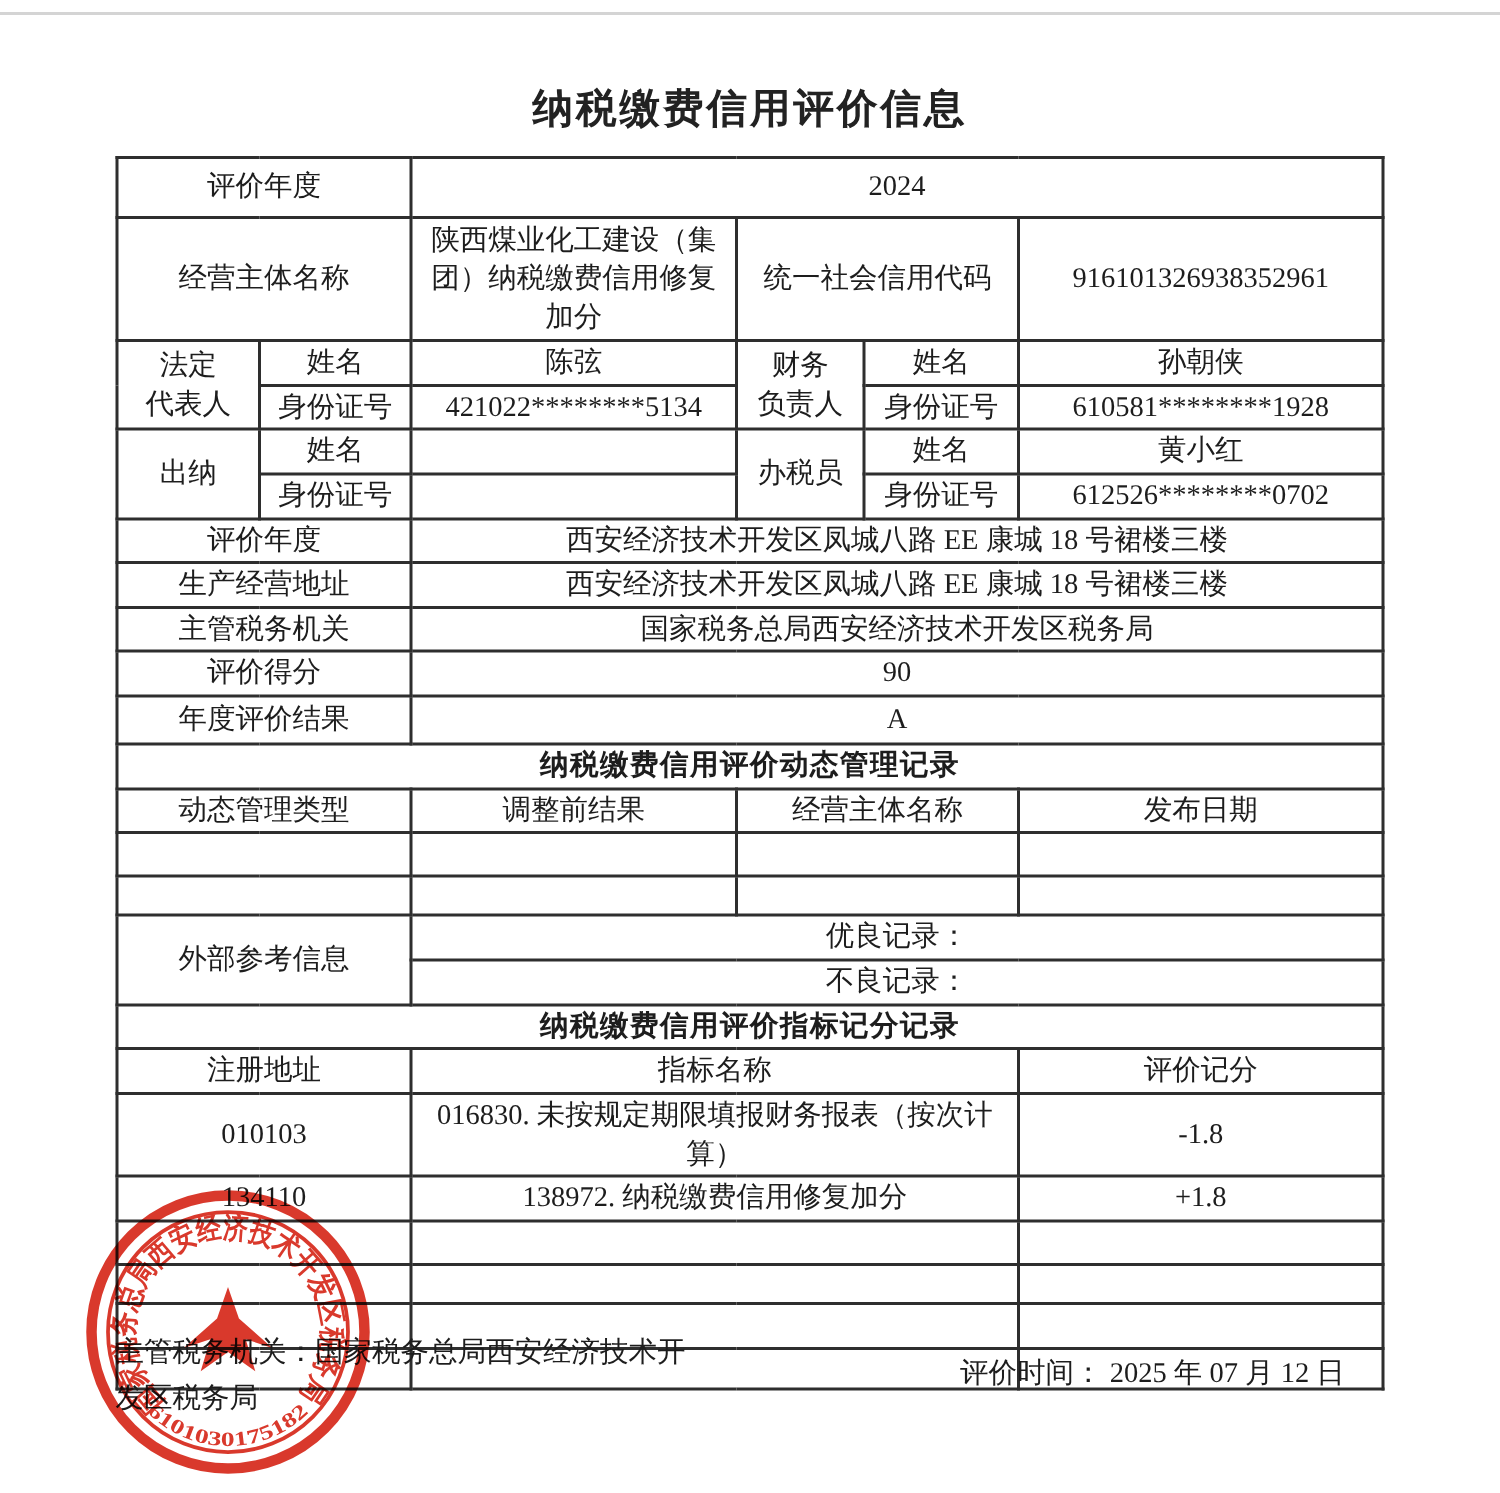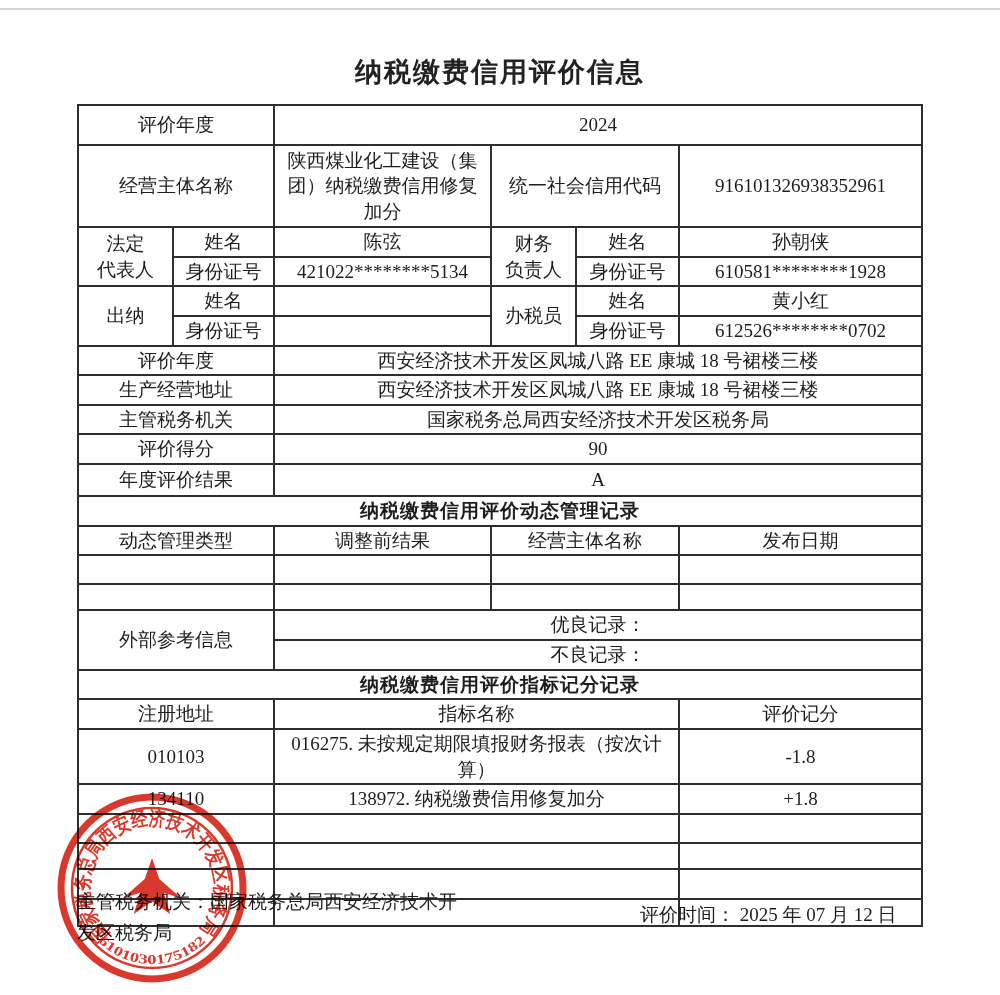--- a/index.html
+++ b/index.html
@@ -155,21 +155,21 @@
     <tr style="height:27px">
       <td colspan="6" class="section-hdr">纳税缴费信用评价指标记分记录</td>
     </tr>
     <tr style="height:29px">
       <td colspan="2">注册地址</td>
       <td colspan="3">指标名称</td>
       <td>评价记分</td>
     </tr>
     <tr style="height:53px">
       <td colspan="2">010103</td>
-      <td colspan="3">016275. 未按规定期限填报财务报表（按次计算）</td>
+      <td colspan="3">016830. 未按规定期限填报财务报表（按次计算）</td>
       <td>-1.8</td>
     </tr>
     <tr style="height:26px">
       <td colspan="2">134110</td>
       <td colspan="3">138972. 纳税缴费信用修复加分</td>
       <td>+1.8</td>
     </tr>
     <tr style="height:29px">
       <td colspan="2"></td>
       <td colspan="3"></td>

